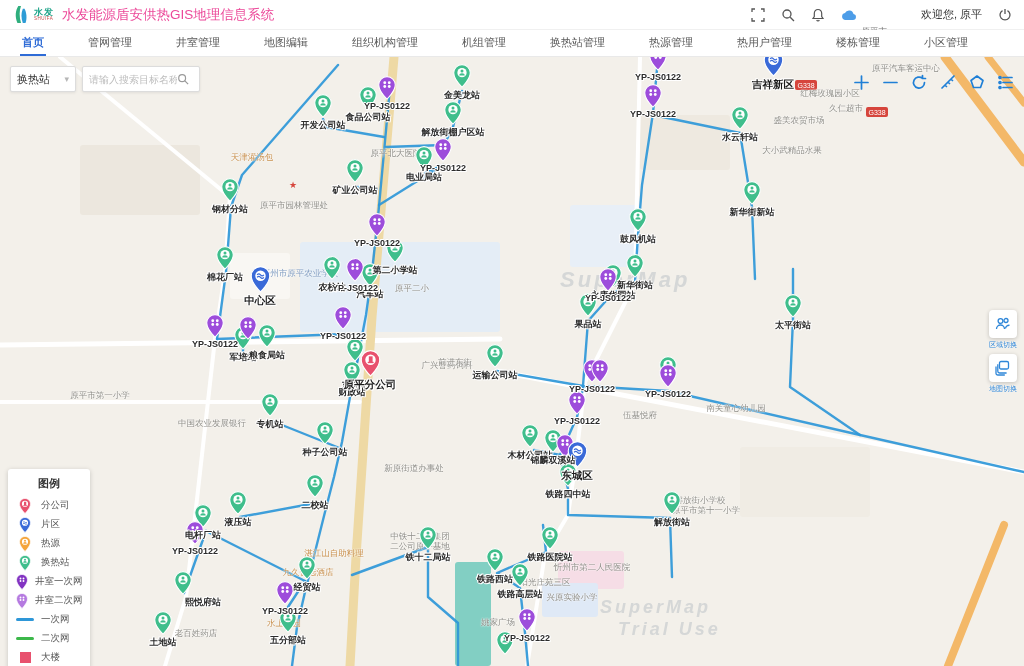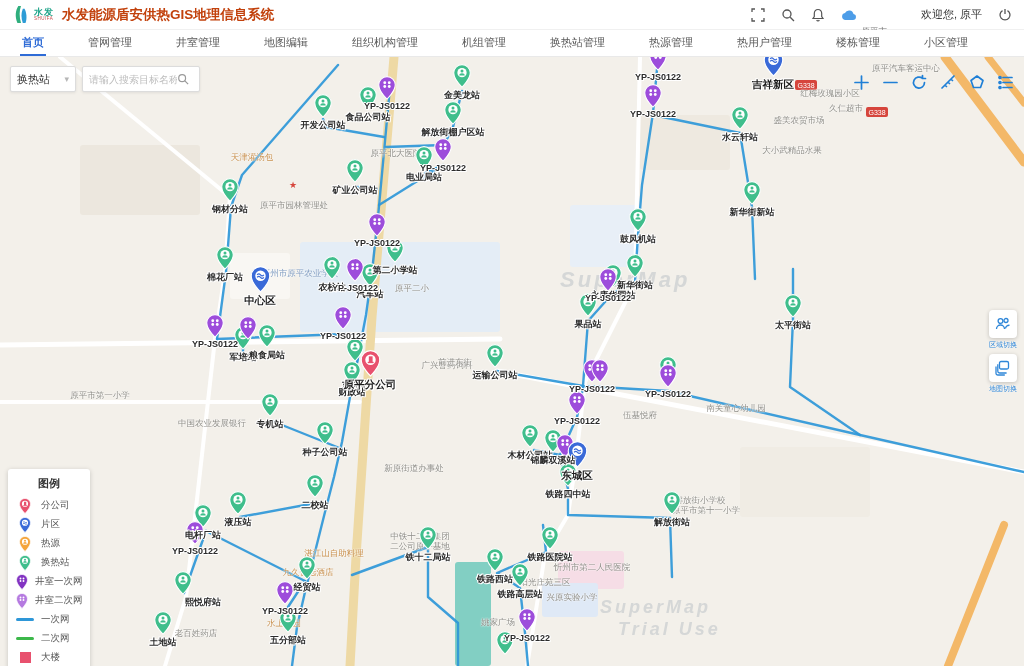--- a/index.html
+++ b/index.html
@@ -6,21 +6,21 @@
   html,body { width:1024px; height:666px; overflow:hidden;
     font-family:"Liberation Sans","DejaVu Sans",sans-serif; background:#fff; }
 
   
   .hdr { position:absolute; left:0; top:0; width:1024px; height:30px; background:#fff;
     display:flex; align-items:center; padding:0 12px; border-bottom:1px solid #f0f0f0; z-index:30; }
   .logo-mark { width:18px; height:20px; margin-right:4px; }
   .logo-txt { display:flex; flex-direction:column; line-height:1; margin-right:8px; }
   .logo-cn { font-size:9px; font-weight:bold; color:#1ba287; letter-spacing:1px; }
   .logo-en { font-size:4.5px; color:#c84b4b; letter-spacing:.5px; }
-  .hdr-title { font-size:13.5px; font-weight:bold; color:#c2410c; }
+  .hdr-title { font-size:13.5px; font-weight:normal; color:#ec4899; }
   .hdr-right { margin-left:auto; display:flex; align-items:center; gap:16px; }
   .hicon { width:14px; height:14px; display:inline-flex; cursor:pointer; }
   .weather { display:flex; align-items:center; gap:4px; }
   .weather-txt { display:flex; flex-direction:column; line-height:1.15;gap:24px; }
   .weather-temp { font-size:8.5px; color:#444; }
   .weather-city { font-size:8.5px; color:#777; }
   .welcome { font-size:11px; color:#333; margin-left:18px; }
 
   
   .nav { position:absolute; left:0; top:30px; width:1024px; height:27px; background:#fff;

